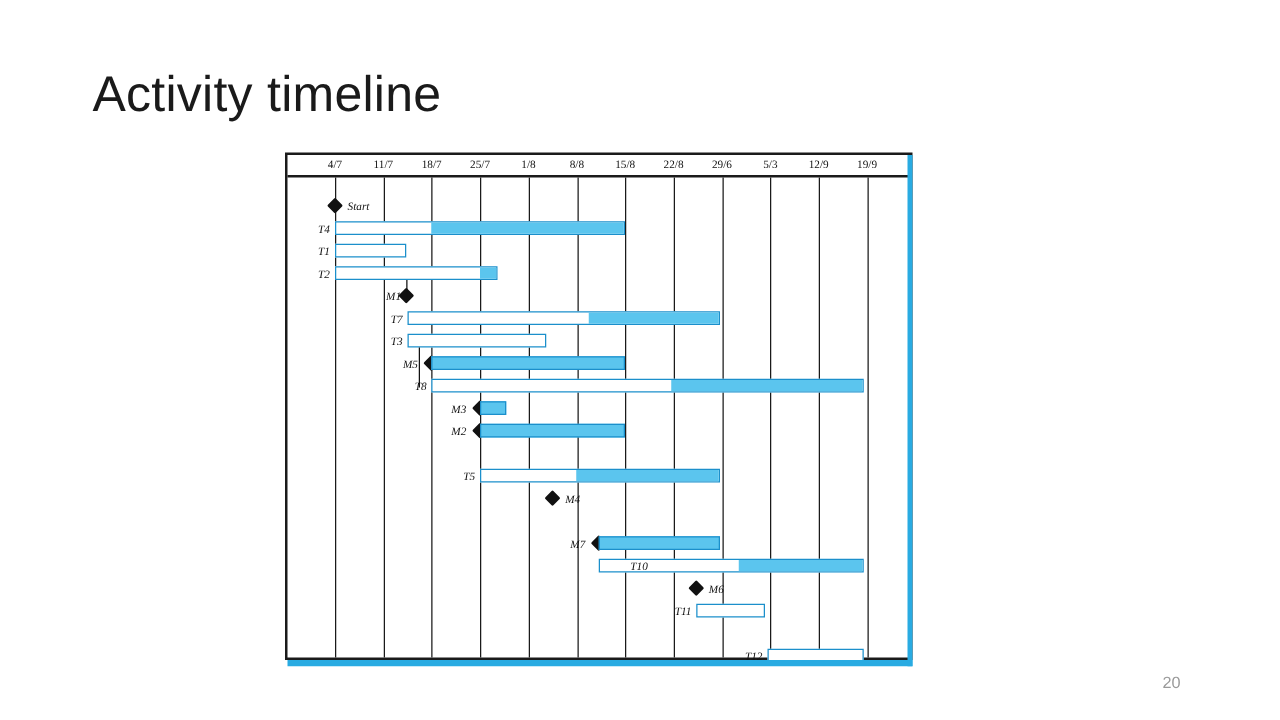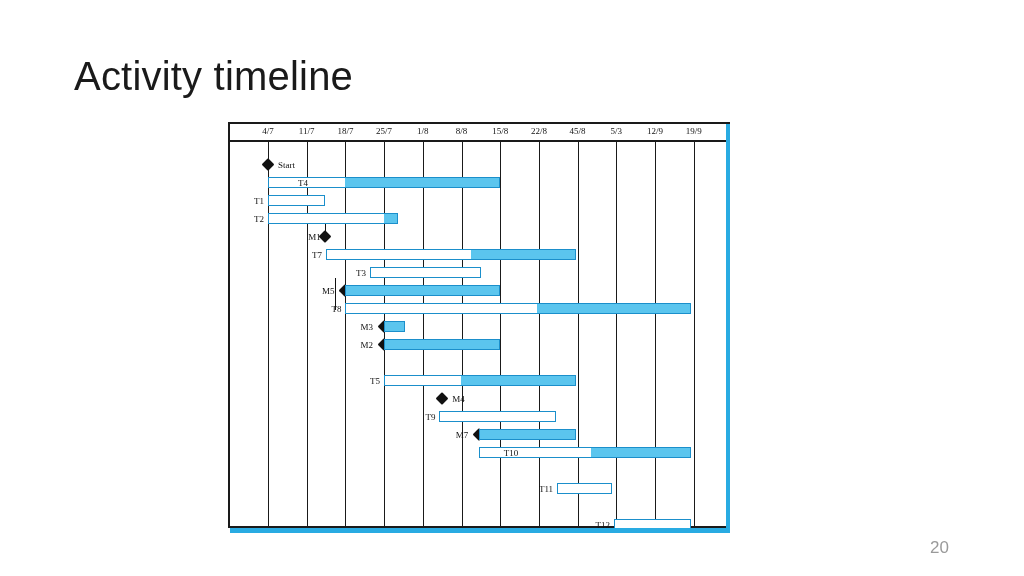--- a/index.html
+++ b/index.html
@@ -8,21 +8,21 @@
     font-family:"Liberation Sans", sans-serif;
     position:relative;overflow:hidden;
   }
   #slide-title{
     position:absolute;left:74px;top:56px;
     font-size:40px;font-weight:400;color:#1a1a1a;
     letter-spacing:0.2px;line-height:1;
   }
   #page-number{
     position:absolute;left:930px;top:538px;
-    font-size:17px;color:#9a9a9a;
+    font-size:13px;color:#9a9a9a;
   }
 
   
   #gantt{
     position:absolute;left:228px;top:122px;
     width:502px;height:406px;
     background:#ffffff;
     border:2px solid #1a1a1a;
     box-sizing:border-box;
   }
@@ -44,21 +44,21 @@
   .date-label{
     position:absolute;top:2px;
     font-family:"Liberation Serif", serif;
     font-size:9px;color:#111;
     transform:translateX(-50%);
     white-space:nowrap;
   }
 
   
   #plot{
-    position:absolute;left:0;top:18px;right:0;bottom:0;
+    position:absolute;left:0;top:18px;right:0;bottom:0;font-style:italic;
   }
   .gridline{
     position:absolute;top:0;bottom:0;width:1px;background:#1a1a1a;
   }
 
   .row{position:absolute;left:0;right:0;height:18px;}
   .row-label{
     position:absolute;
     font-family:"Liberation Serif", serif;
     font-size:9px;color:#111;
@@ -101,21 +101,21 @@
 <div id="gantt">
   <div id="date-header">
       <div class="date-label" style="left: 38px;">4/7</div>
       <div class="date-label" style="left: 76.7px;">11/7</div>
       <div class="date-label" style="left: 115.4px;">18/7</div>
       <div class="date-label" style="left: 154.1px;">25/7</div>
       <div class="date-label" style="left: 192.8px;">1/8</div>
       <div class="date-label" style="left: 231.5px;">8/8</div>
       <div class="date-label" style="left: 270.2px;">15/8</div>
       <div class="date-label" style="left: 308.9px;">22/8</div>
-      <div class="date-label" style="left: 347.6px;">45/8</div>
+      <div class="date-label" style="left: 347.6px;">29/6</div>
       <div class="date-label" style="left: 386.3px;">5/3</div>
       <div class="date-label" style="left: 425px;">12/9</div>
       <div class="date-label" style="left: 463.7px;">19/9</div>
     </div>
   <div id="plot">
       <div class="gridline" style="left: 38px;"></div>
       <div class="gridline" style="left: 76.7px;"></div>
       <div class="gridline" style="left: 115.4px;"></div>
       <div class="gridline" style="left: 154.1px;"></div>
       <div class="gridline" style="left: 192.8px;"></div>
@@ -127,21 +127,21 @@
       <div class="gridline" style="left: 425px;"></div>
       <div class="gridline" style="left: 463.7px;"></div>
       <div class="row" style="top: 14px;">
         <div class="diamond" style="left: 38px;"></div>
         <div class="row-label right" style="left: 44px;">Start</div>
       </div>
       <div class="row" style="top: 32px;">
         <div class="bar" style="left: 38px; width: 232.2px;">
           <div class="fill" style="left: 75.9px; right: 0px;"></div>
         </div>
-        <div class="row-label" style="left: 38px; margin-left: 44px;">T4</div>
+        <div class="row-label" style="left: 38px;">T4</div>
       </div>
       <div class="row" style="top: 50px;">
         <div class="bar" style="left: 38px; width: 56.889px;"></div>
         <div class="row-label" style="left: 38px;">T1</div>
       </div>
       <div class="row" style="top: 68px;">
         <div class="bar" style="left: 38px; width: 129.645px;">
           <div class="fill" style="left: 114.6px; right: 0px;"></div>
         </div>
         <div class="row-label" style="left: 38px;">T2</div>
@@ -149,21 +149,21 @@
       <div class="row" style="top: 86px;">
         <div class="diamond" style="left: 94.889px;"></div>
         <div class="row-label" style="left: 94.889px;">M1</div>
       </div>
       <div class="row" style="top: 104px;">
         <div class="bar" style="left: 96.05px; width: 250.002px;">
           <div class="fill" style="left: 144.012px; right: 0px;"></div>
         </div>
         <div class="row-label" style="left: 96.05px;">T7</div>
       </div>
-      <div class="row" style="top: 122px; margin-left: 44px;">
+      <div class="row" style="top: 122px;">
         <div class="bar" style="left: 96.05px; width: 110.682px;"></div>
         <div class="row-label" style="left: 96.05px;">T3</div>
       </div>
       <div class="row" style="top: 140px;">
         <div class="diamond" style="left: 115.4px;"></div>
         <div class="bar solid" style="left: 115.4px; width: 154.8px;"></div>
         <div class="row-label" style="left: 108.4px;">M5</div>
       </div>
       <div class="row" style="top: 158px;">
         <div class="bar" style="left: 115.4px; width: 345.591px;">
@@ -184,34 +184,34 @@
       <div class="row" style="top: 230px;">
         <div class="bar" style="left: 154.1px; width: 191.952px;">
           <div class="fill" style="left: 75.9px; right: 0px;"></div>
         </div>
         <div class="row-label" style="left: 154.1px;">T5</div>
       </div>
       <div class="row" style="top: 248px;">
         <div class="diamond" style="left: 212.15px;"></div>
         <div class="row-label right" style="left: 218.15px;">M4</div>
       </div>
-      <div class="row" style="top: 266px;">
-        <div class="bar" style="left: 209.441px; width: 116.874px;"></div>
-        <div class="row-label" style="left: 209.441px;">T9</div>
-      </div>
       <div class="row" style="top: 284px;">
         <div class="diamond" style="left: 249.302px;"></div>
         <div class="bar solid" style="left: 249.302px; width: 96.75px;"></div>
         <div class="row-label" style="left: 242.302px;">M7</div>
       </div>
       <div class="row" style="top: 302px;">
         <div class="bar" style="left: 249.302px; width: 211.689px;">
           <div class="fill" style="left: 111.117px; right: 0px;"></div>
         </div>
         <div class="row-label" style="left: 249.302px; margin-left: 43px;">T10</div>
+      </div>
+      <div class="row" style="top: 320px;">
+        <div class="diamond" style="left: 327.089px;"></div>
+        <div class="row-label right" style="left: 333.089px;">M6</div>
       </div>
       <div class="row" style="top: 338px;">
         <div class="bar" style="left: 327.089px; width: 54.954px;"></div>
         <div class="row-label" style="left: 327.089px;">T11</div>
       </div>
       <div class="row" style="top: 374px;">
         <div class="bar" style="left: 383.978px; width: 77.013px;"></div>
         <div class="row-label" style="left: 383.978px;">T12</div>
       </div>
       <div class="vconn" style="left: 94.889px; top: 82px; height: 14px;"></div>

